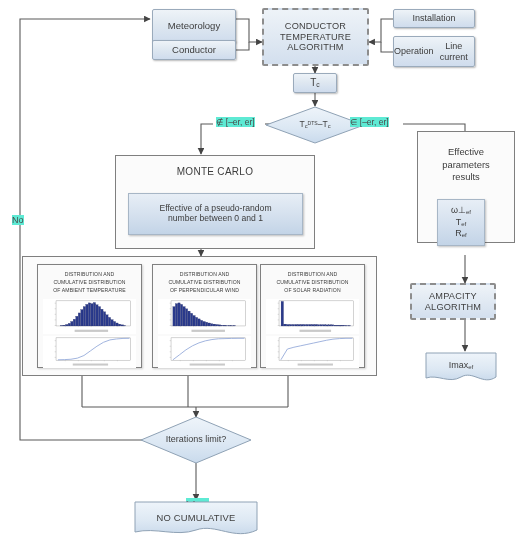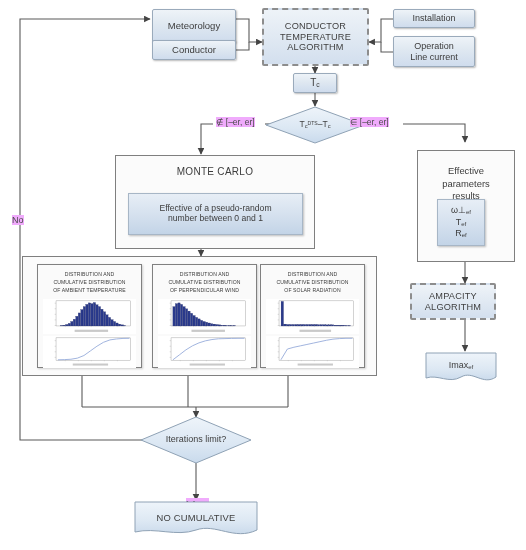--- a/index.html
+++ b/index.html
@@ -67,21 +67,21 @@
 
   
   .doc { position:absolute; }
   .doc svg { position:absolute; left:0; top:0; }
   .doc .dlabel {
     position:absolute; left:0; top:0; width:100%; height:100%;
     display:flex; align-items:center; justify-content:center;
     padding-bottom:6px; text-align:center;
   }
 
-  .edge-label { position:absolute; color:#4a4a4a; white-space:nowrap; background:#f0abfc; }
+  .edge-label { position:absolute; color:#4a4a4a; white-space:nowrap; background:#5eead4; }
 
   sub { font-size:.68em; vertical-align:-.22em; }
   sup { font-size:.6em; vertical-align:.45em; }
 </style>
 </head>
 <body>
 
 <div id="stage">
 
   <svg id="svg-lines" viewBox="0 0 526 550">
@@ -132,21 +132,21 @@
   </div>
 
   <div class="node boxg" style="left:152px;top:40px;width:84px;height:20px;font-size:9.5px;">
     <span>Conductor</span>
   </div>
 
   <div class="node boxg" style="left:393px;top:9px;width:82px;height:19px;font-size:9px;">
     <span>Installation</span>
   </div>
 
-  <div class="node boxg" style="left:393px;top:36px;width:82px;height:31px;font-size:9px;flex-direction:column;">
+  <div class="node boxg" style="left:393px;top:36px;width:82px;height:31px;font-size:9px;">
     <span>Operation</span>
     <span>Line current</span>
   </div>
 
   <div class="node boxdash" style="left:262px;top:8px;width:107px;height:58px;font-size:9.2px;flex-direction:column;letter-spacing:.2px;">
     <span>CONDUCTOR</span>
     <span>TEMPERATURE</span>
     <span>ALGORITHM</span>
   </div>
 
@@ -174,21 +174,21 @@
   <div class="edge-label" style="left:350px;top:117px;font-size:8.5px;">∈ [–er, er]</div>
 
   <div class="groupbox" style="position:absolute;left:115px;top:155px;width:200px;height:94px;">
     <div style="text-align:center;font-size:10px;padding-top:10px;letter-spacing:.3px;color:#3c3c3c;">MONTE CARLO</div>
   </div>
   <div class="node boxsub" style="left:128px;top:193px;width:175px;height:42px;font-size:8.6px;flex-direction:column;">
     <span>Effective of a pseudo-random</span>
     <span>number between 0 and 1</span>
   </div>
 
-  <div class="groupbox" style="position:absolute;left:417px;top:150px;width:98px;height:112px;">
+  <div class="groupbox" style="position:absolute;left:417px;top:131px;width:98px;height:112px;">
     <div style="text-align:center;font-size:9.4px;padding-top:14px;line-height:1.35;color:#3c3c3c;">
       <div>Effective</div>
       <div>parameters</div>
       <div>results</div>
     </div>
   </div>
   <div class="node boxsub" style="left:437px;top:199px;width:48px;height:47px;font-size:9px;flex-direction:column;line-height:1.3;">
     <span>ω⊥<sub>ef</sub></span>
     <span>T<sub>ef</sub></span>
     <span>R<sub>ef</sub></span>

